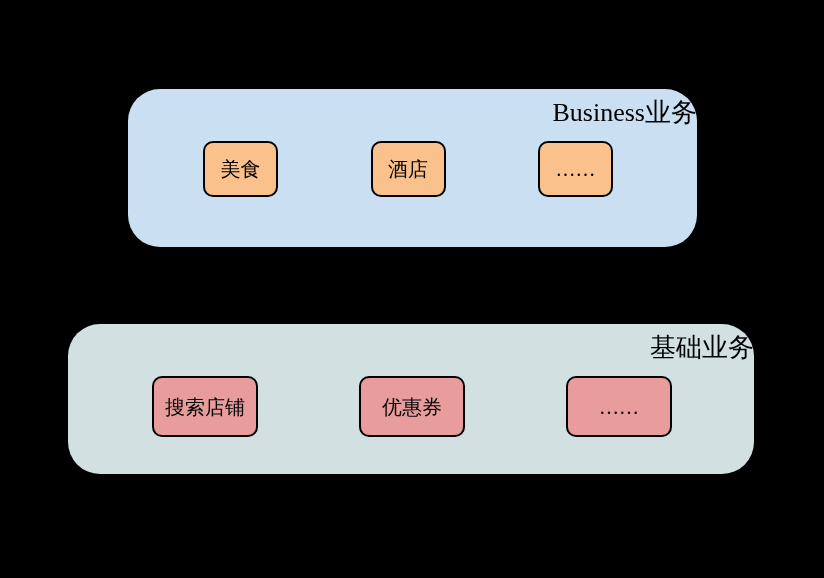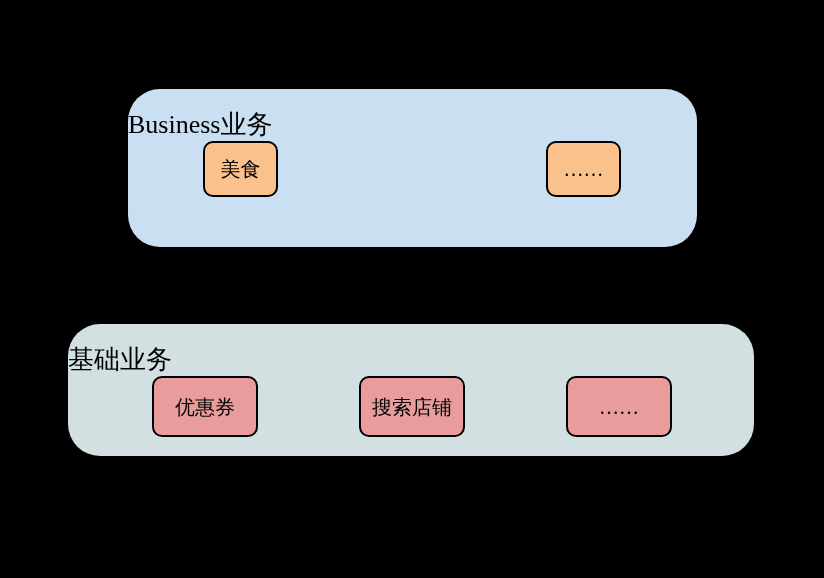--- a/index.html
+++ b/index.html
@@ -25,40 +25,40 @@
     left: 128px;
     top: 89px;
     width: 569px;
     height: 158px;
     background: var(--panel-business-bg, #CBDFF3);
   }
   .panel-base {
     left: 68px;
     top: 324px;
     width: 686px;
-    height: 132px;
+    height: 150px;
     background: var(--panel-base-bg, #D2E0E1);
   }
   .panel-title {
-    text-align: left;
+    text-align: right;
     font-size: 26px;
     line-height: 1.2;
-    padding-top: 20px;
+    padding-top: 8px;
     color: var(--text, #000);
   }
   .node-row {
     position: absolute;
     display: flex;
     justify-content: space-between;
     align-items: center;
   }
   .panel-business .node-row {
     top: 52px;
     left: 75px;
-    right: 76px;
+    right: 84px;
   }
   .panel-base .node-row {
     top: 52px;
     left: 84px;
     right: 82px;
   }
   .node {
     display: flex;
     align-items: center;
     justify-content: center;
@@ -88,33 +88,36 @@
 
 <div class="canvas">
 
   <section class="panel panel-business">
     <div class="panel-title">Business业务</div>
     <div class="node-row">
       <div class="node node-business">
         <span class="node-label">美食</span>
       </div>
       <div class="node node-business">
+        <span class="node-label">酒店</span>
+      </div>
+      <div class="node node-business">
         <span class="node-label">……</span>
       </div>
     </div>
   </section>
 
   <section class="panel panel-base">
     <div class="panel-title">基础业务</div>
     <div class="node-row">
       <div class="node node-base">
-        <span class="node-label">优惠券</span>
+        <span class="node-label">搜索店铺</span>
       </div>
       <div class="node node-base">
-        <span class="node-label">搜索店铺</span>
+        <span class="node-label">优惠券</span>
       </div>
       <div class="node node-base">
         <span class="node-label">……</span>
       </div>
     </div>
   </section>
 
 </div>
 
 </body></html>

